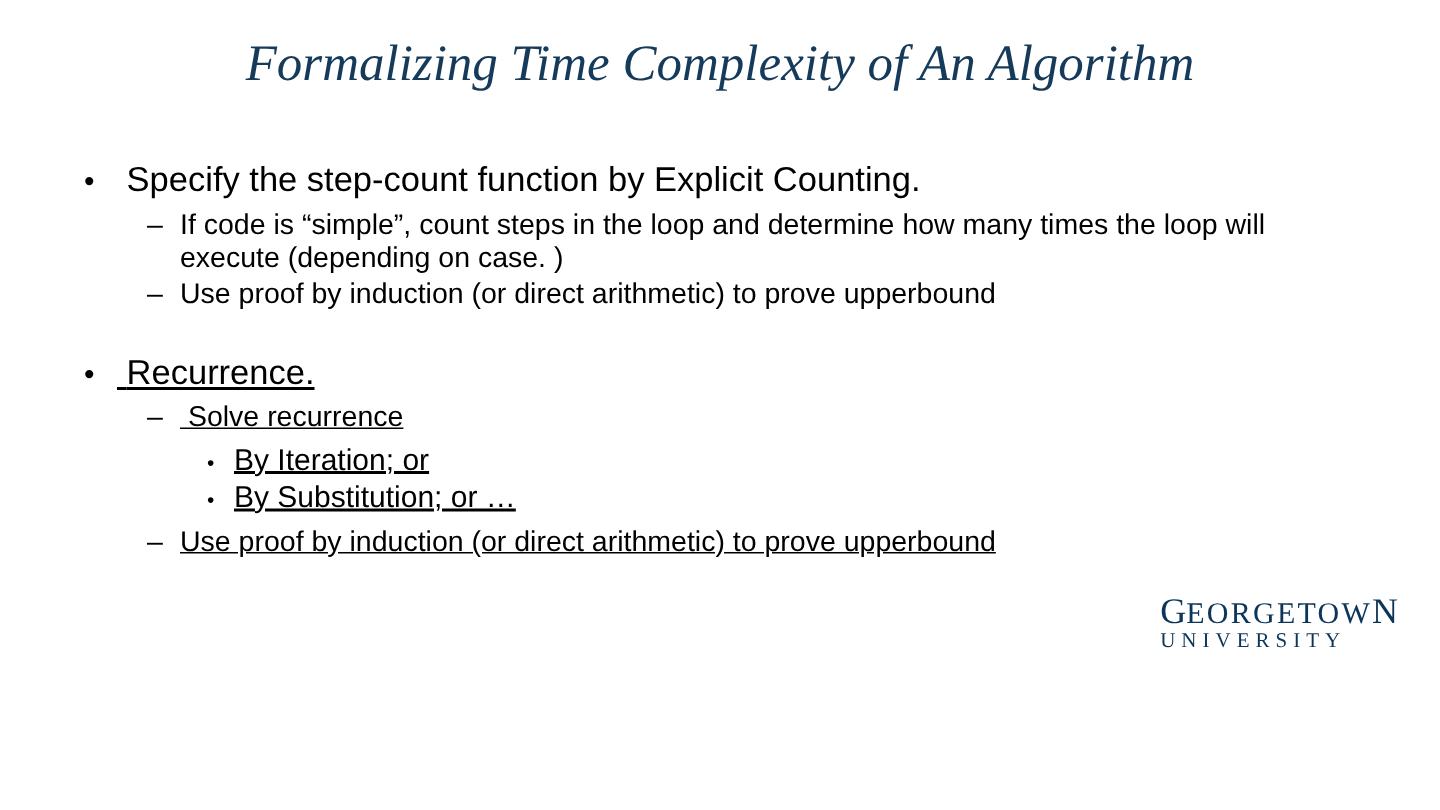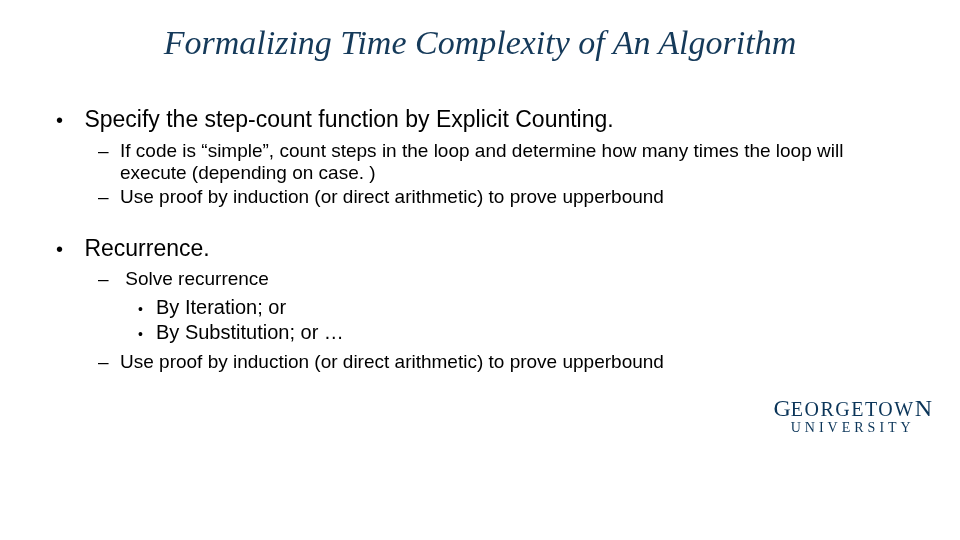--- a/index.html
+++ b/index.html
@@ -16,26 +16,26 @@
   }
   ul.l1 { list-style: none; padding-left: 30px; }
   ul.l1 > li { font-size: 23px; margin-bottom: 8px; line-height: 1.2; }
   ul.l1 > li::before { content: "•"; display: inline-block; width: 22px; margin-left: -22px; font-size: 20px; }
   ul.l2 { list-style: none; padding-left: 42px; margin-top: 6px; margin-bottom: 26px; }
   ul.l2 > li { font-size: 19px; margin-bottom: 2px; line-height: 1.18; }
   ul.l2 > li::before { content: "–"; display: inline-block; width: 22px; margin-left: -22px; }
   ul.l3 { list-style: none; padding-left: 36px; margin-top: 4px; margin-bottom: 6px; }
   ul.l3 > li { font-size: 20px; line-height: 1.25; }
   ul.l3 > li::before { content: "•"; display: inline-block; width: 18px; margin-left: -18px; font-size: 14px; }
-  .block2 { margin-top: 10px; }
+  .block2 { margin-top: 10px; text-decoration: underline; }
   .logo {
     position: absolute;
     right: 28px;
     bottom: 18px;
-    text-align: center;
+    text-align: left;
     color: #0b3559;
     font-family: "Times New Roman", Georgia, serif;
   }
   .logo .g1 { font-size: 20px; letter-spacing: 1.5px; font-weight: 400; font-variant: small-caps; }
   .logo .g1 .cap { font-size: 24px; letter-spacing: 0; }
   .logo .g2 { font-size: 14px; letter-spacing: 4px; margin-top: -2px; }
 </style>
 </head>
 <body>
 

